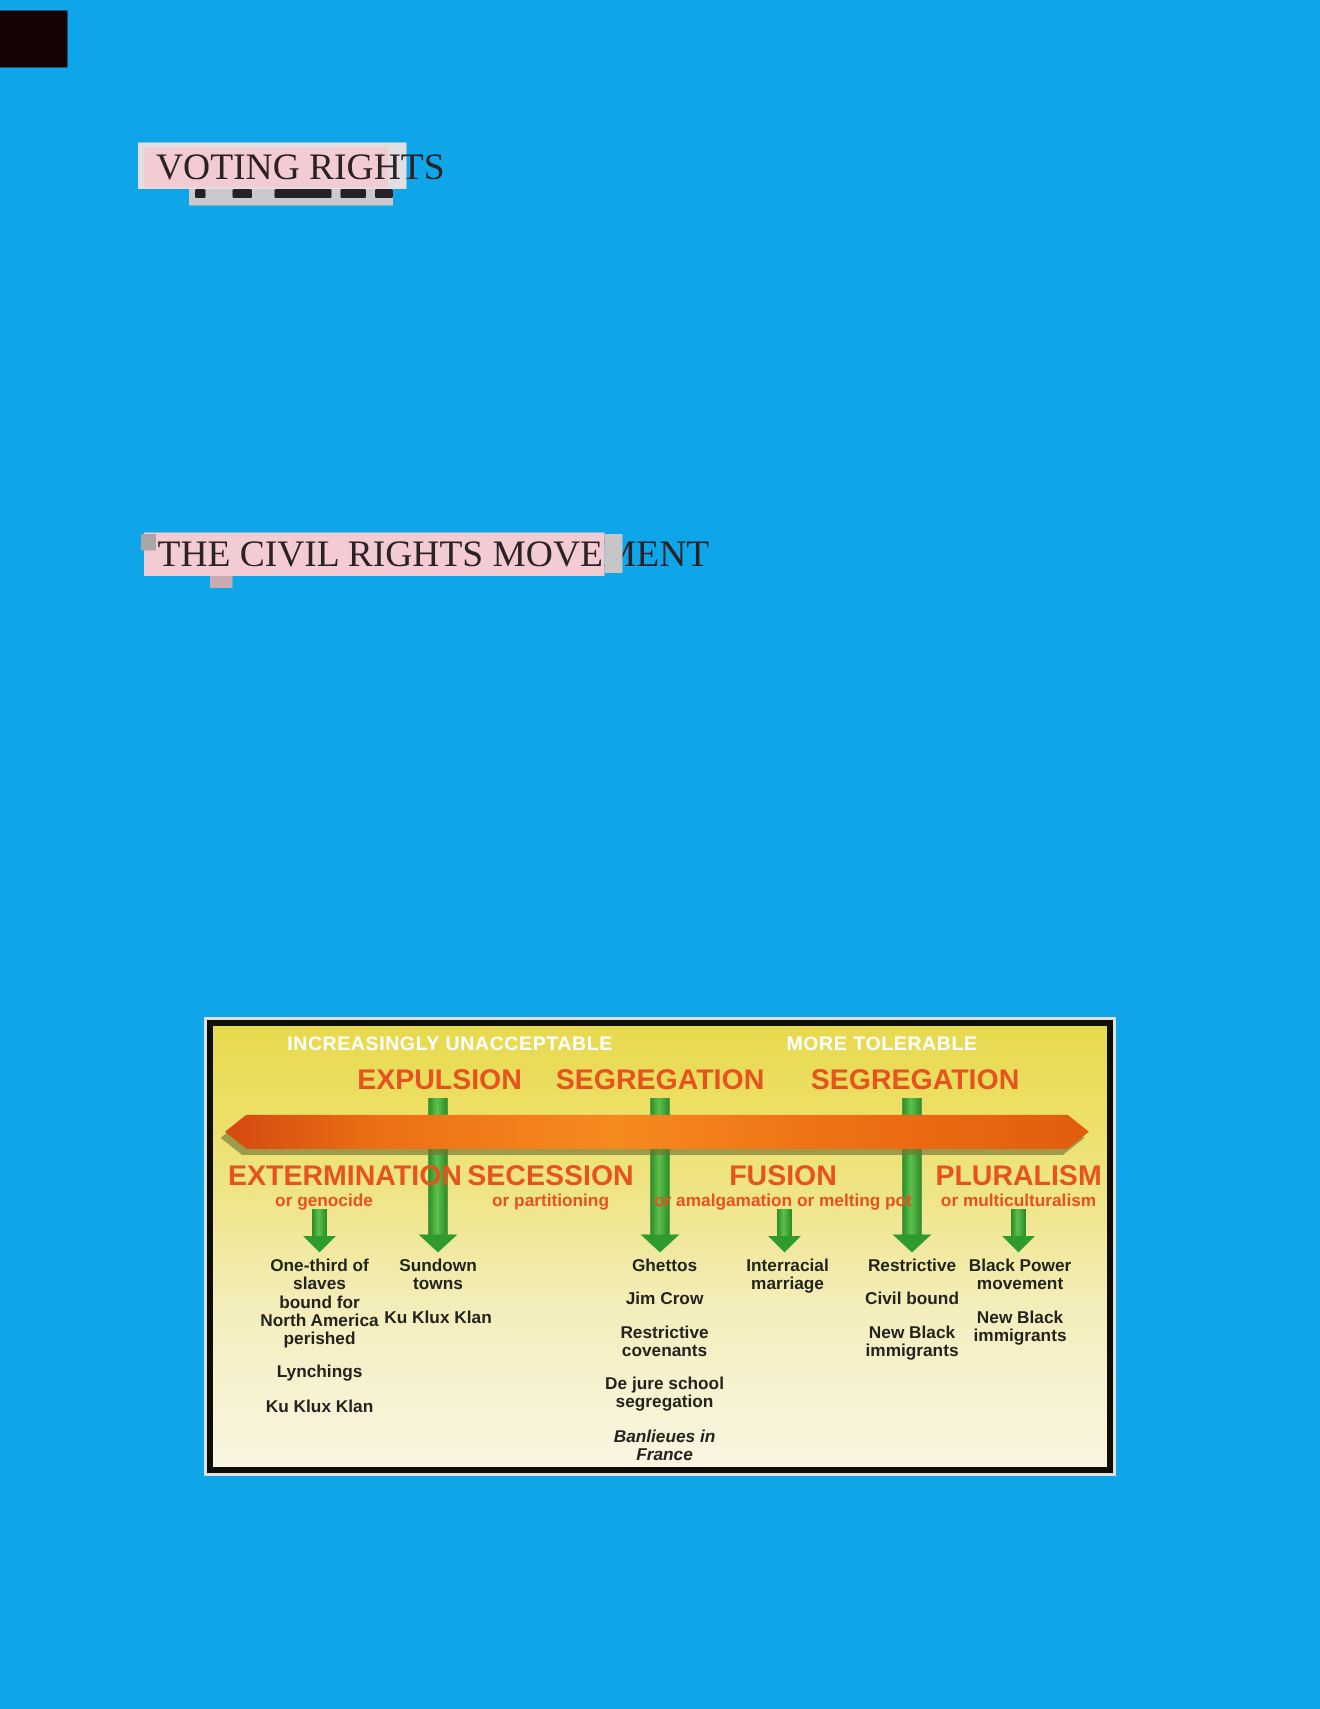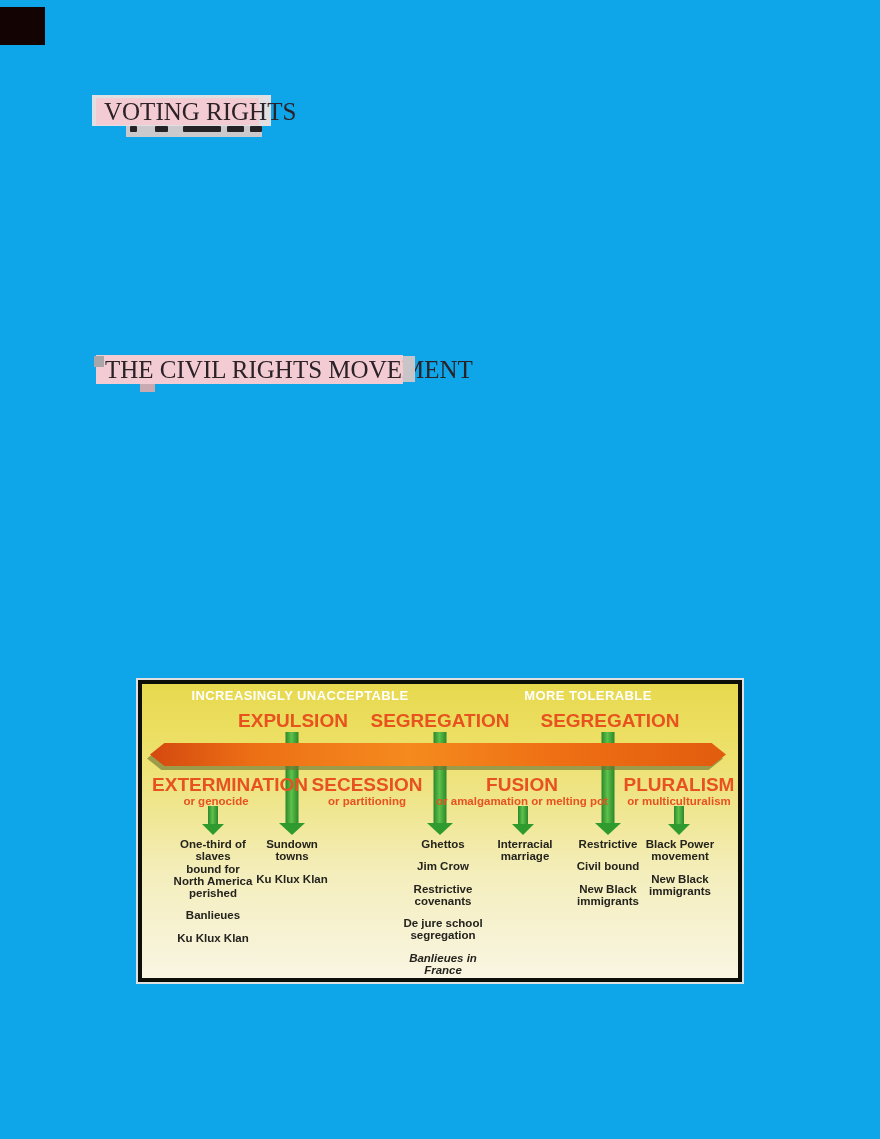--- a/index.html
+++ b/index.html
@@ -146,21 +146,21 @@
       <div class="cat-sub" style="left:380px;">or amalgamation or melting pot</div>
       <div class="cat-bottom" style="left:537px;">PLURALISM</div>
       <div class="cat-sub" style="left:537px;">or multiculturalism</div>
 
       <div class="excol" style="left:19px;">
           <div class="ex-item">One-third of
 slaves
 bound for
 North America
 perished</div>
-          <div class="ex-item">Banlieues</div>
+          <div class="ex-item">Lynchings</div>
           <div class="ex-item">Ku Klux Klan</div>
         </div>
       <div class="excol" style="left:98px;">
           <div class="ex-item">Sundown
 towns</div>
           <div class="ex-item">Ku Klux Klan</div>
         </div>
       <div class="excol" style="left:249px;">
           <div class="ex-item">Ghettos</div>
           <div class="ex-item">Jim Crow</div>

